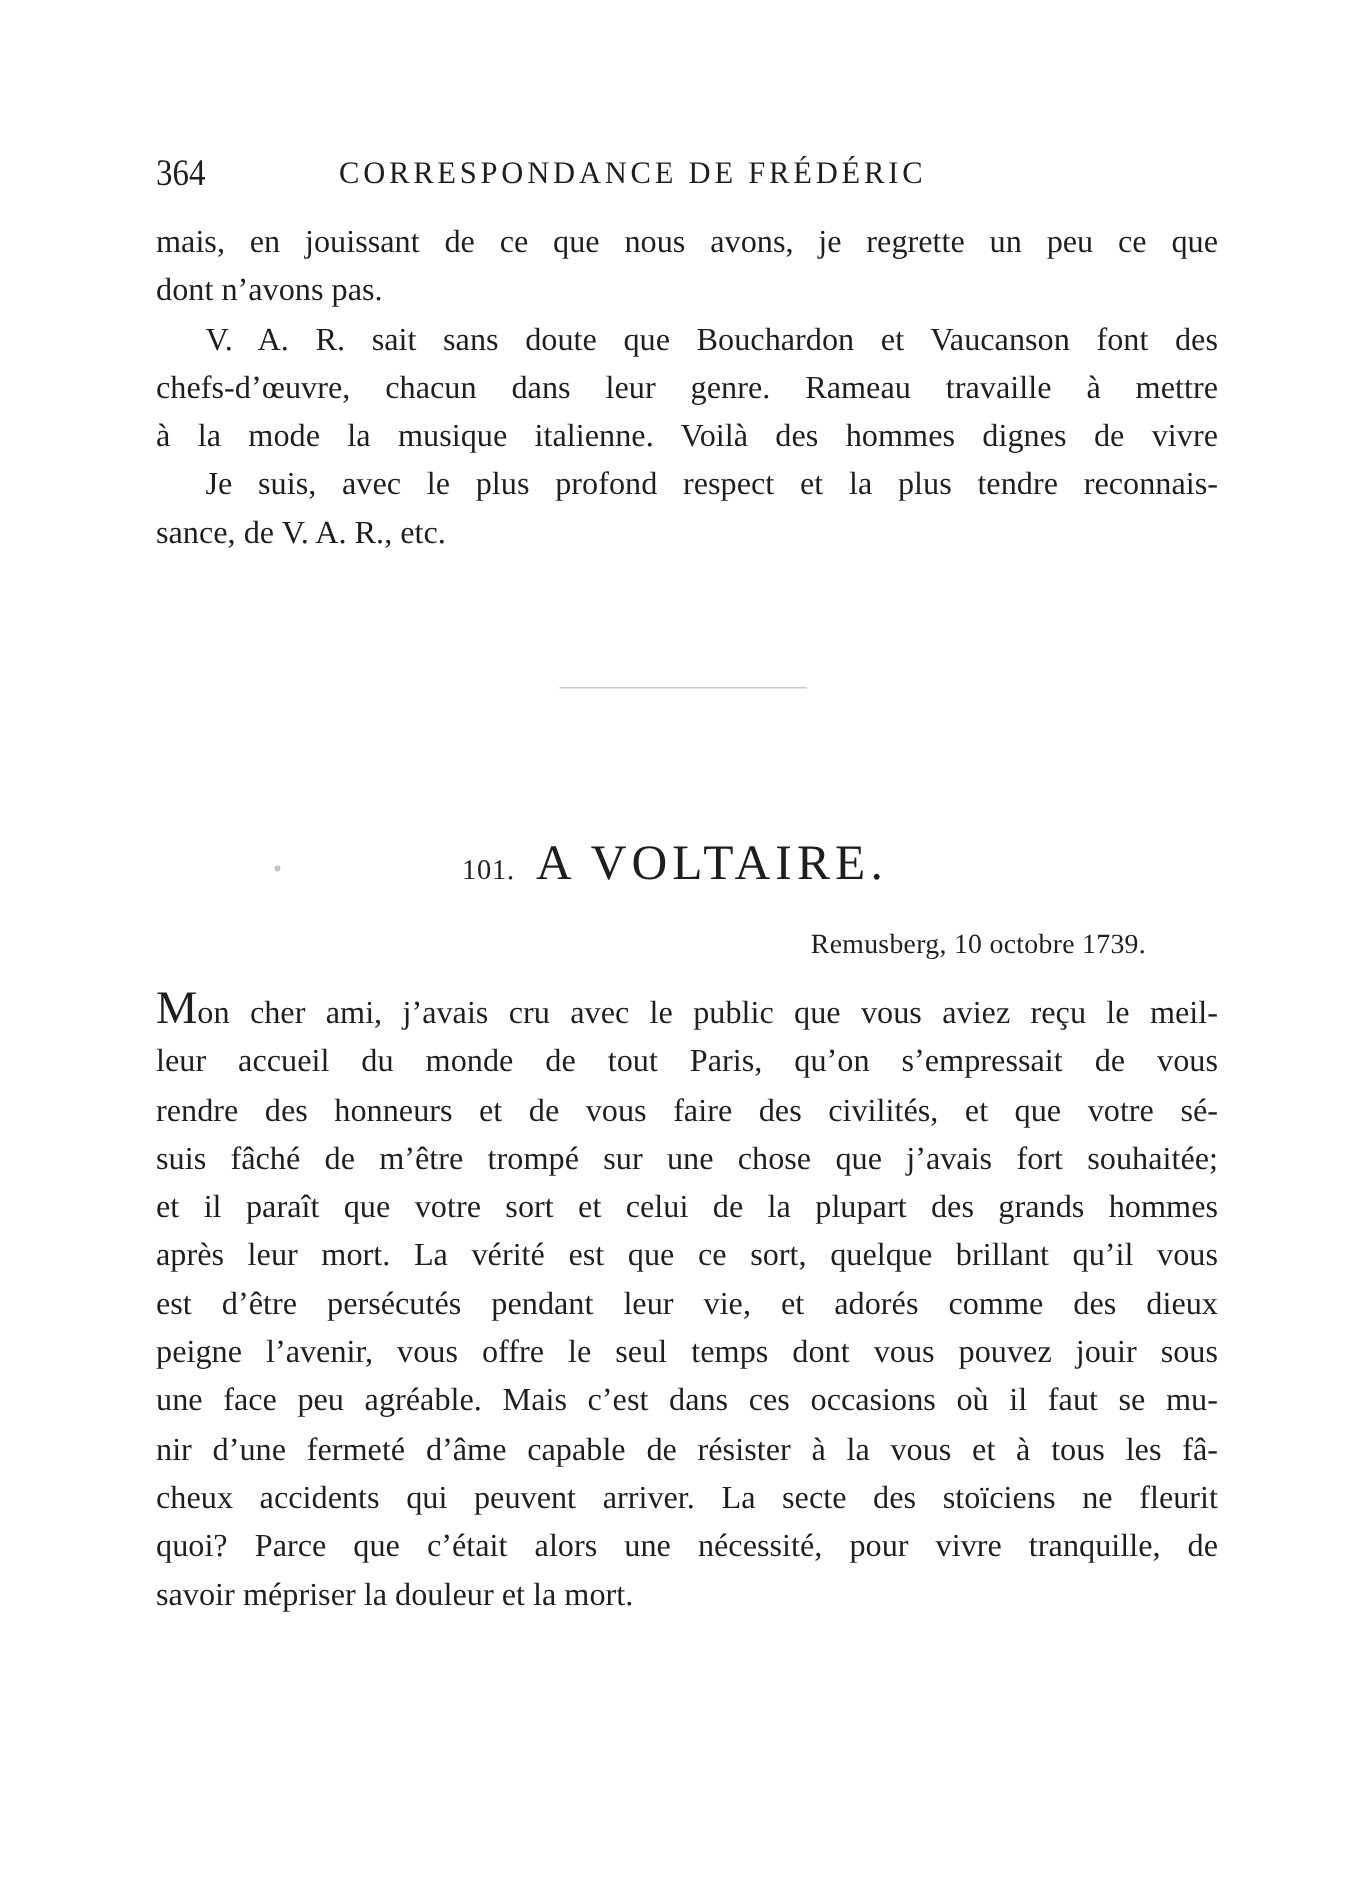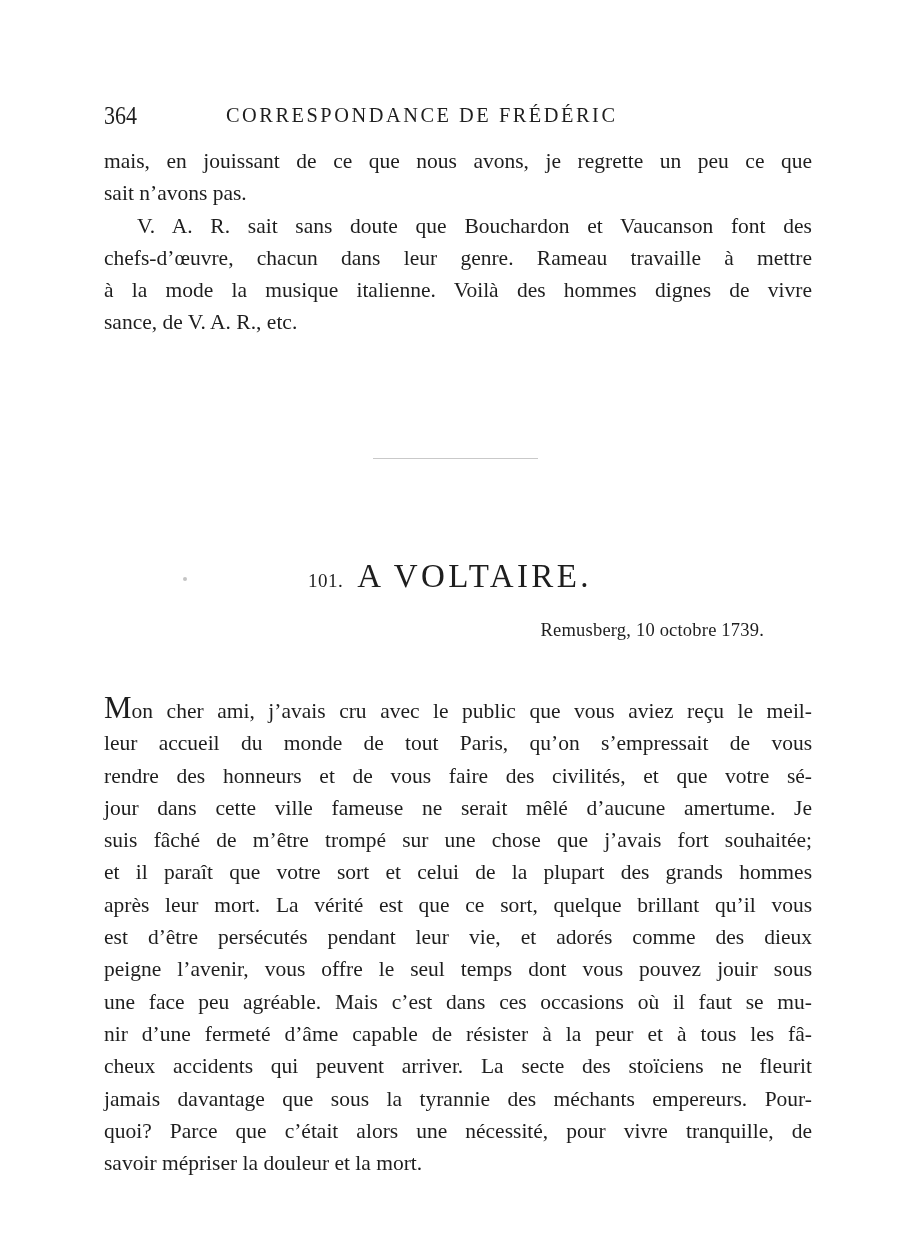--- a/index.html
+++ b/index.html
@@ -96,62 +96,61 @@
       font-size: 33px;
       letter-spacing: 3.4px;
     }
     .dateline {
       position: absolute;
       top: 620px;
       right: 136px;
       font-size: 18.5px;
       letter-spacing: 0.2px;
     }
-    .block2 { top: 659px; margin-top: 36px; }
+    .block2 { top: 659px; }
     .dropcap {
       font-size: 31px;
       line-height: 20px;
       font-weight: normal;
     }
   </style>
 </head>
 <body>
 
 <div class="header">
   <span class="page-number">364</span>
   <span class="running-head">CORRESPONDANCE DE FRÉDÉRIC</span>
 </div>
 
 <div class="text-block block1">
   <span class="line">mais, en jouissant de ce que nous avons, je regrette un peu ce que</span>
-  <span class="line last">sait n’avons pas.</span>
+  <span class="line last">dont n’avons pas.</span>
   <span class="line indent">V. A. R. sait sans doute que Bouchardon et Vaucanson font des</span>
   <span class="line">chefs-d’œuvre, chacun dans leur genre. Rameau travaille à mettre</span>
   <span class="line">à la mode la musique italienne. Voilà des hommes dignes de vivre</span>
+  <span class="line indent">Je suis, avec le plus profond respect et la plus tendre reconnais-</span>
   <span class="line last">sance, de V. A. R., etc.</span>
 </div>
 
 <div class="separator"></div>
 <div class="dot"></div>
 
 <div class="letter-title">
   <span class="num">101.</span><span class="ttl">A VOLTAIRE.</span>
 </div>
 
 <div class="dateline">Remusberg, 10 octobre 1739.</div>
 
 <div class="text-block block2">
   <span class="line"><span class="dropcap">M</span><span>on cher ami, j’avais cru avec le public que vous aviez reçu le meil-</span></span>
   <span class="line">leur accueil du monde de tout Paris, qu’on s’empressait de vous</span>
   <span class="line">rendre des honneurs et de vous faire des civilités, et que votre sé-</span>
-  <span class="line">jour dans cette ville fameuse ne serait mêlé d’aucune amertume. Je</span>
   <span class="line">suis fâché de m’être trompé sur une chose que j’avais fort souhaitée;</span>
   <span class="line">et il paraît que votre sort et celui de la plupart des grands hommes</span>
   <span class="line">après leur mort. La vérité est que ce sort, quelque brillant qu’il vous</span>
   <span class="line">est d’être persécutés pendant leur vie, et adorés comme des dieux</span>
   <span class="line">peigne l’avenir, vous offre le seul temps dont vous pouvez jouir sous</span>
   <span class="line">une face peu agréable. Mais c’est dans ces occasions où il faut se mu-</span>
-  <span class="line">nir d’une fermeté d’âme capable de résister à la peur et à tous les fâ-</span>
+  <span class="line">nir d’une fermeté d’âme capable de résister à la vous et à tous les fâ-</span>
   <span class="line">cheux accidents qui peuvent arriver. La secte des stoïciens ne fleurit</span>
-  <span class="line">jamais davantage que sous la tyrannie des méchants empereurs. Pour-</span>
   <span class="line">quoi? Parce que c’était alors une nécessité, pour vivre tranquille, de</span>
   <span class="line last">savoir mépriser la douleur et la mort.</span>
 </div>
 
 </body></html>

